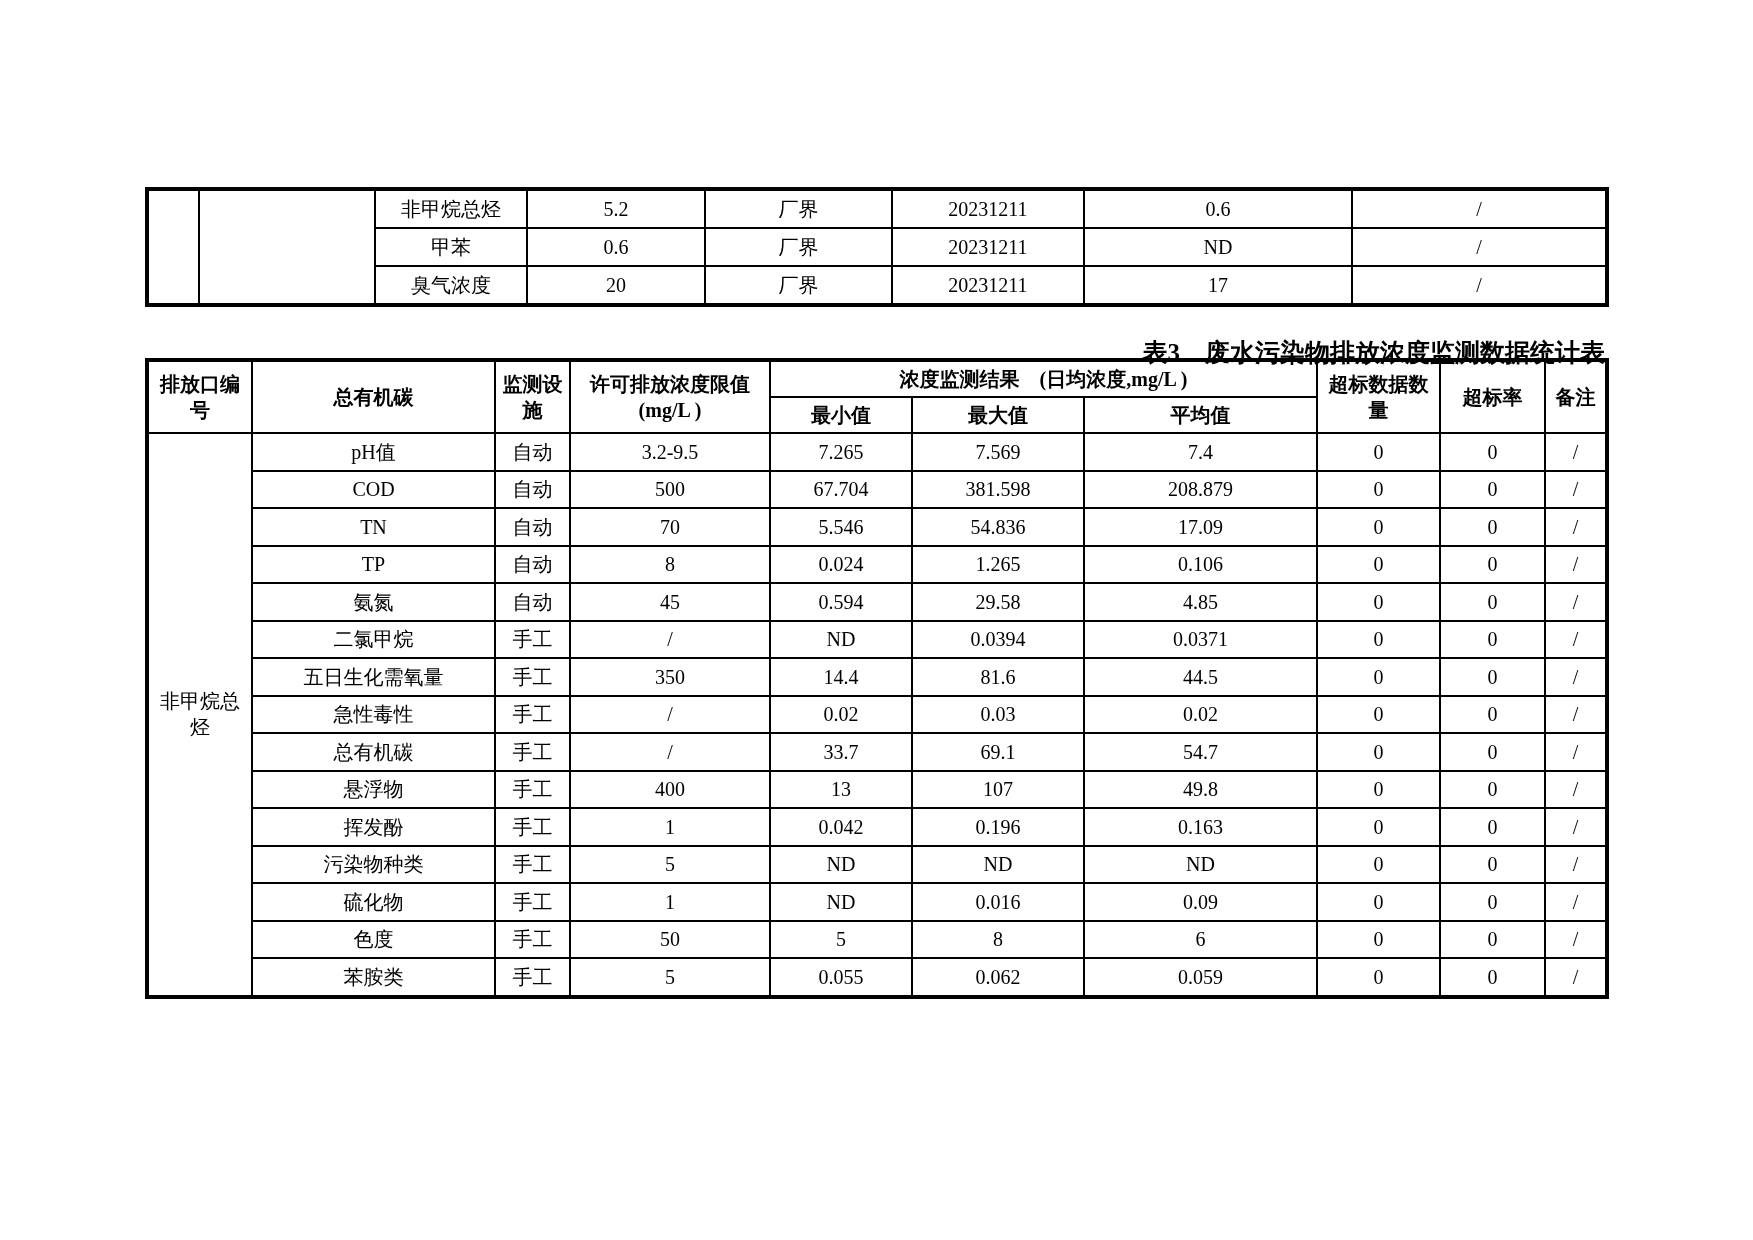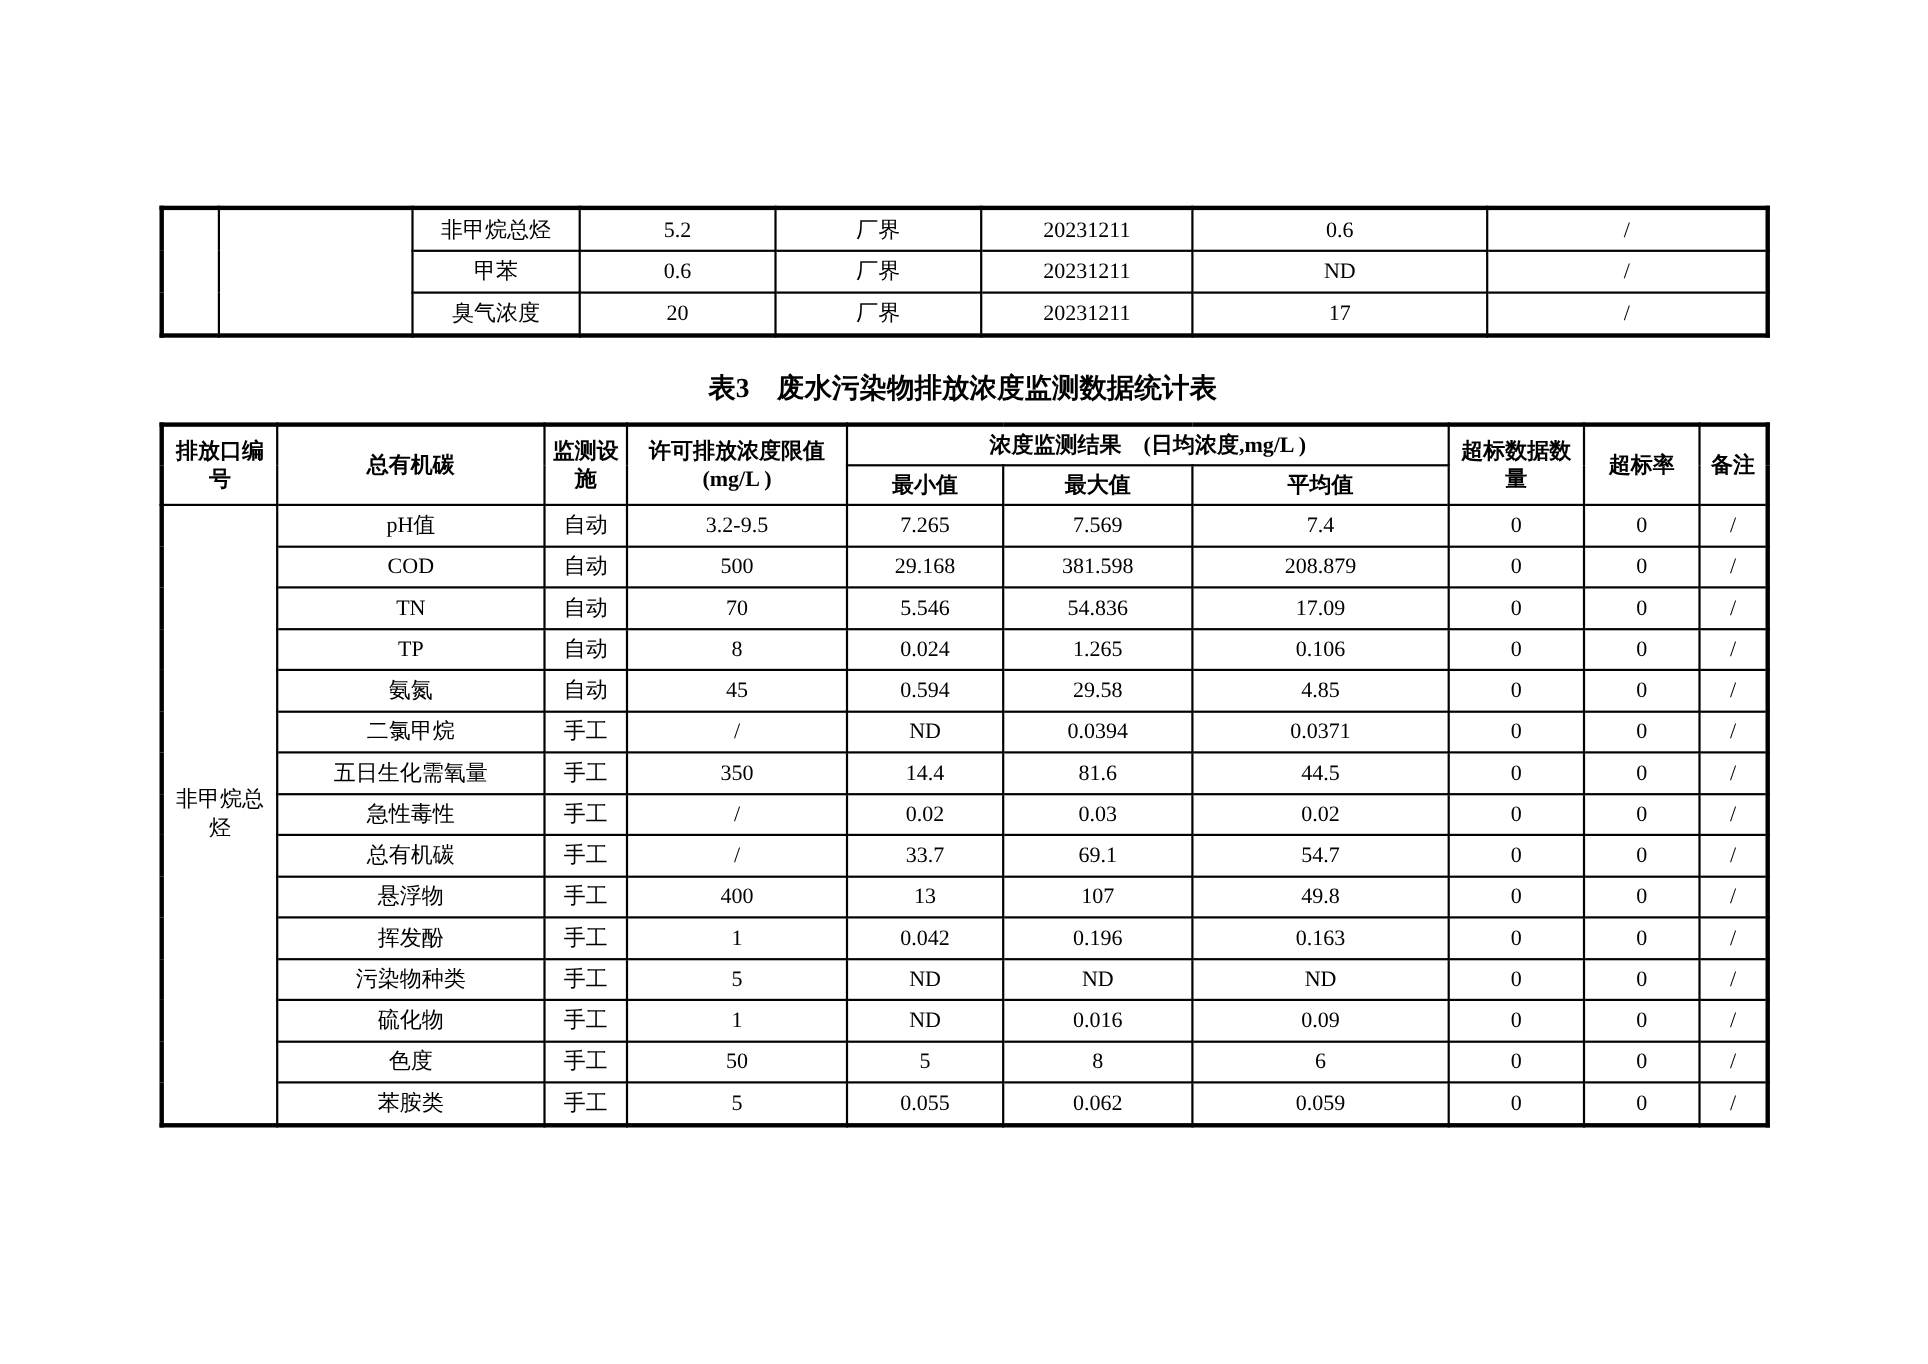--- a/index.html
+++ b/index.html
@@ -38,28 +38,28 @@
     top: 187px;
     width: 1460px;
   }
   .tbl-prev td { height: 36px; }
   
   .t3-title {
     position: absolute;
     left: 145px;
     top: 336px;
     width: 1460px;
-    text-align: center;
+    text-align: right;
     font-size: 25px;
     font-weight: bold;
   }
   
   .tbl3 {
     left: 145px;
-    top: 384px;
+    top: 358px;
     width: 1460px;
     font-family: Liberation Serif, serif;
   }
   .tbl3 thead th {
     font-weight: bold;
     white-space: pre-line;
     height: 34px;
   }
   .tbl3 tbody td { height: 35.5px; }
   .cell-narrow-wrap {
@@ -158,21 +158,21 @@
         <td>7.569</td>
         <td>7.4</td>
         <td>0</td>
         <td>0</td>
         <td>/</td>
       </tr>
       <tr>
         <td>COD</td>
         <td>自动</td>
         <td>500</td>
-        <td>29.168</td>
+        <td>67.704</td>
         <td>381.598</td>
         <td>208.879</td>
         <td>0</td>
         <td>0</td>
         <td>/</td>
       </tr>
       <tr>
         <td>TN</td>
         <td>自动</td>
         <td>70</td>

